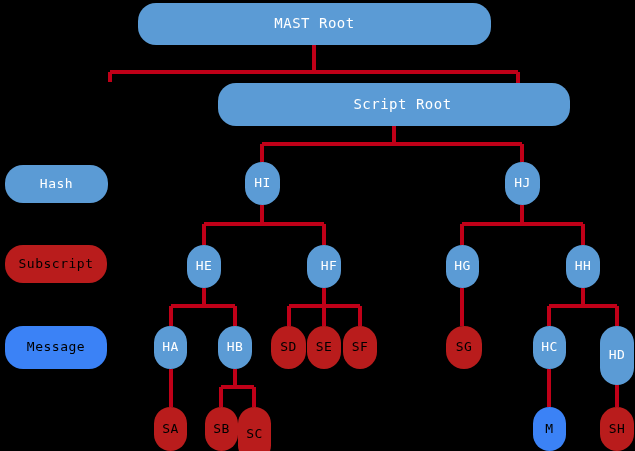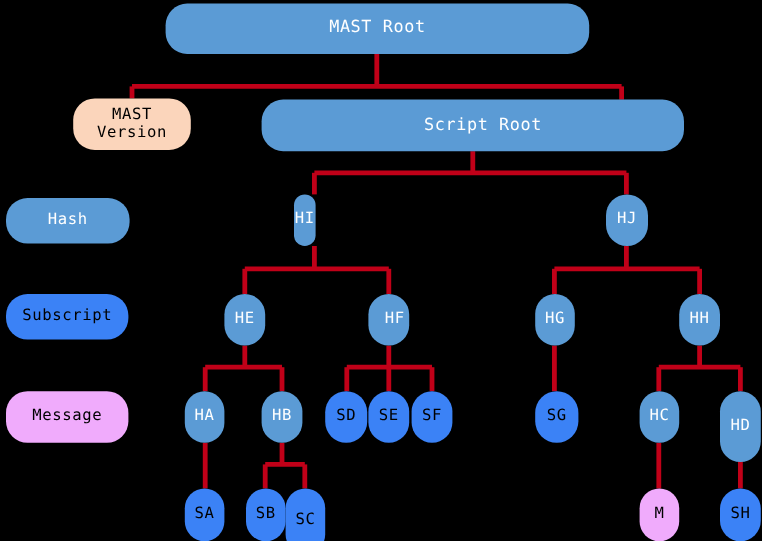--- a/index.html
+++ b/index.html
@@ -34,25 +34,25 @@
     white-space: pre-line;
     letter-spacing: 0.5px;
     z-index: 2;
     border-radius: 18px;
   }
   .node.hash {
     background: #5b9bd5;
     color: #ffffff;
   }
   .node.subscript {
-    background: #3b82f6;
+    background: #b91c1c;
     color: #000000;
   }
   .node.message {
-    background: #f0abfc;
+    background: #3b82f6;
     color: #000000;
     text-align: center;
   }
   .node.version {
     background: #fbd5bb;
     color: #000000;
   }
   .legend-label {
     font-size: 13px;
   }
@@ -121,25 +121,23 @@
       <path d="M 617 369 L 617 407"></path>
     </g>
   </svg>
 
   <div class="node hash legend-label" style="left:5px; top:165px; width:103px; height:38px;">Hash</div>
   <div class="node subscript legend-label" style="left:5px; top:245px; width:102px; height:38px;">Subscript</div>
   <div class="node message legend-label" style="left:5px; top:326px; width:102px; height:43px;">Message</div>
 
   <div class="node hash big-label" style="left:138px; top:3px; width:353px; height:42px;">MAST Root</div>
 
-  <div class="node version small-label" style="left:61px; top:82px; width:98px; height:43px;">MAST
-Version</div>
   <div class="node hash big-label" style="left:218px; top:83px; width:352px; height:43px;padding-left:17px;">Script Root</div>
 
-  <div class="node hash small-label" style="left:245px; top:162px; width:18px; height:43px;">HI</div>
+  <div class="node hash small-label" style="left:245px; top:162px; width:35px; height:43px;">HI</div>
   <div class="node hash small-label" style="left:505px; top:162px; width:35px; height:43px;">HJ</div>
 
   <div class="node hash small-label" style="left:187px; top:245px; width:34px; height:43px;">HE</div>
   <div class="node hash small-label" style="left:307px; top:245px; width:34px; height:43px;padding-left:10px;">HF</div>
   <div class="node hash small-label" style="left:446px; top:245px; width:33px; height:43px;">HG</div>
   <div class="node hash small-label" style="left:566px; top:245px; width:34px; height:43px;">HH</div>
 
   <div class="node hash small-label" style="left:154px; top:326px; width:33px; height:43px;">HA</div>
   <div class="node hash small-label" style="left:218px; top:326px; width:34px; height:43px;">HB</div>
   <div class="node subscript small-label" style="left:271px; top:326px; width:35px; height:43px;">SD</div>

